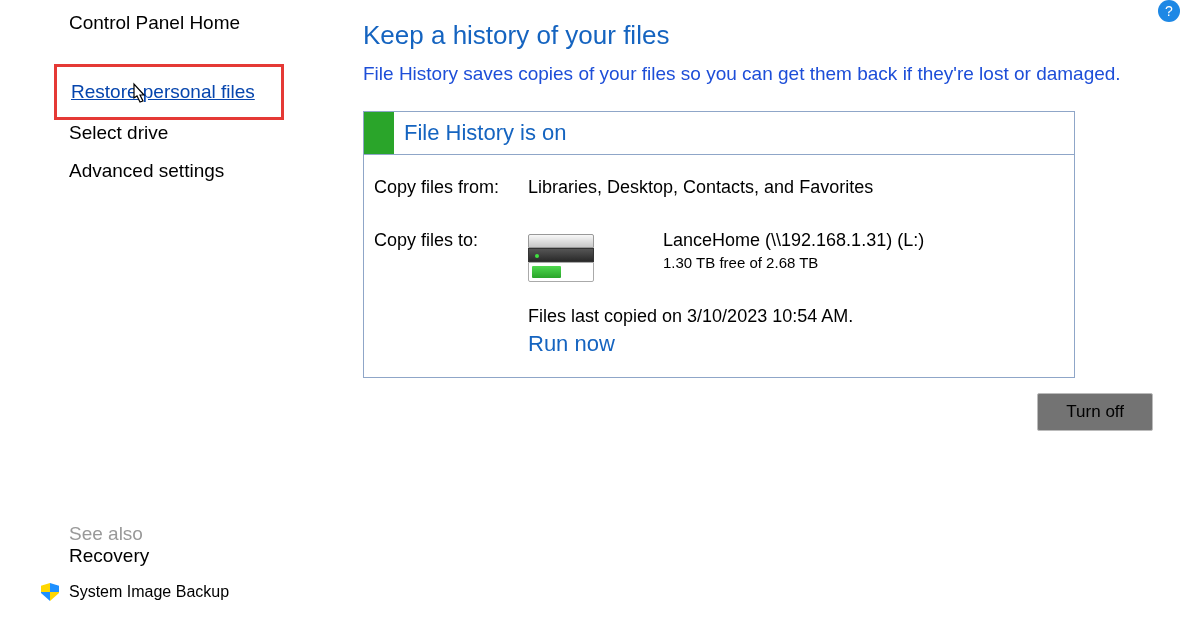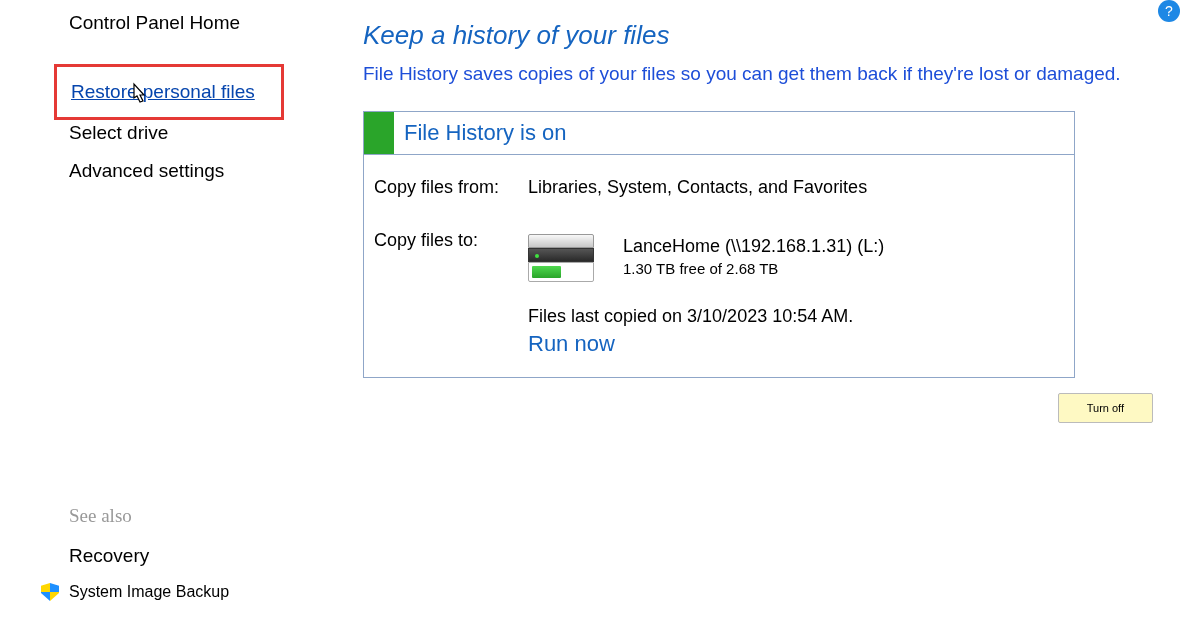--- a/index.html
+++ b/index.html
@@ -51,22 +51,21 @@
     }
     .sidebar-link {
       color: #000;
       font-size: 19px;
       margin-bottom: 16px;
       cursor: pointer;
     }
     .see-also {
       color: #999;
       font-size: 19px;
-      margin-bottom: 18px;
-      font-family: Liberation Serif, serif;
+      margin-bottom: 0;
     }
     .sidebar-bottom {
       padding-bottom: 10px;
     }
     .bottom-row {
       display: flex;
       align-items: flex-end;
       margin-bottom: 16px;
       cursor: pointer;
     }
@@ -83,21 +82,20 @@
     .main {
       flex: 1;
       padding: 20px 20px 0 22px;
       position: relative;
     }
     .page-title {
       color: #1564c0;
       font-size: 26px;
       font-weight: 400;
       margin-bottom: 12px;
-      font-style: italic;
     }
     .page-desc {
       color: #1d4ed8;
       font-size: 19px;
       margin-bottom: 26px;
     }
     .status-panel {
       border: 1px solid #8fa6c8;
       width: 712px;
     }
@@ -128,21 +126,22 @@
       width: 154px;
       color: #000;
       font-size: 18px;
     }
     .field-value {
       color: #000;
       font-size: 18px;
     }
     .drive-row {
       display: flex;
-      align-items: center;
+      align-items: flex-start;
+      gap: 40px;
     }
     .drive-icon-col {
       width: 95px;
       display: flex;
       justify-content: flex-start;
     }
     .drive-icon {
       width: 66px;
       height: 48px;
       position: relative;
@@ -205,23 +204,23 @@
       font-size: 22px;
       margin-left: 154px;
       margin-top: 4px;
       cursor: pointer;
     }
     .turn-off-btn {
       float: right;
       margin-top: 15px;
       margin-right: 11px;
       border: 1px solid #bbb;
-      background: #fef9c3;
+      background: #737373;
       padding: 8px 28px;
-      font-size: 11px;
+      font-size: 17px;
       cursor: pointer;
       border-radius: 2px;
     }
     .help-icon {
       position: absolute;
       right: 4px;
       top: 0;
       width: 22px;
       height: 22px;
       background: #1e88e5;
@@ -272,21 +271,21 @@
     <div class="page-desc">File History saves copies of your files so you can get them back if they're lost or damaged.</div>
 
     <div class="status-panel">
       <div class="status-header">
         <div class="status-block"></div>
         <div class="status-title">File History is on</div>
       </div>
       <div class="status-body">
         <div class="field-row">
           <div class="field-label">Copy files from:</div>
-          <div class="field-value">Libraries, System, Contacts, and Favorites</div>
+          <div class="field-value">Libraries, Desktop, Contacts, and Favorites</div>
         </div>
         <div class="field-row" style="margin-bottom:0;">
           <div class="field-label">Copy files to:</div>
           <div class="drive-row">
             <div class="drive-icon-col">
               <div class="drive-icon">
                 <div class="drive-top"></div>
                 <div class="drive-mid">
                     <div class="drive-led"></div>
                   </div>

